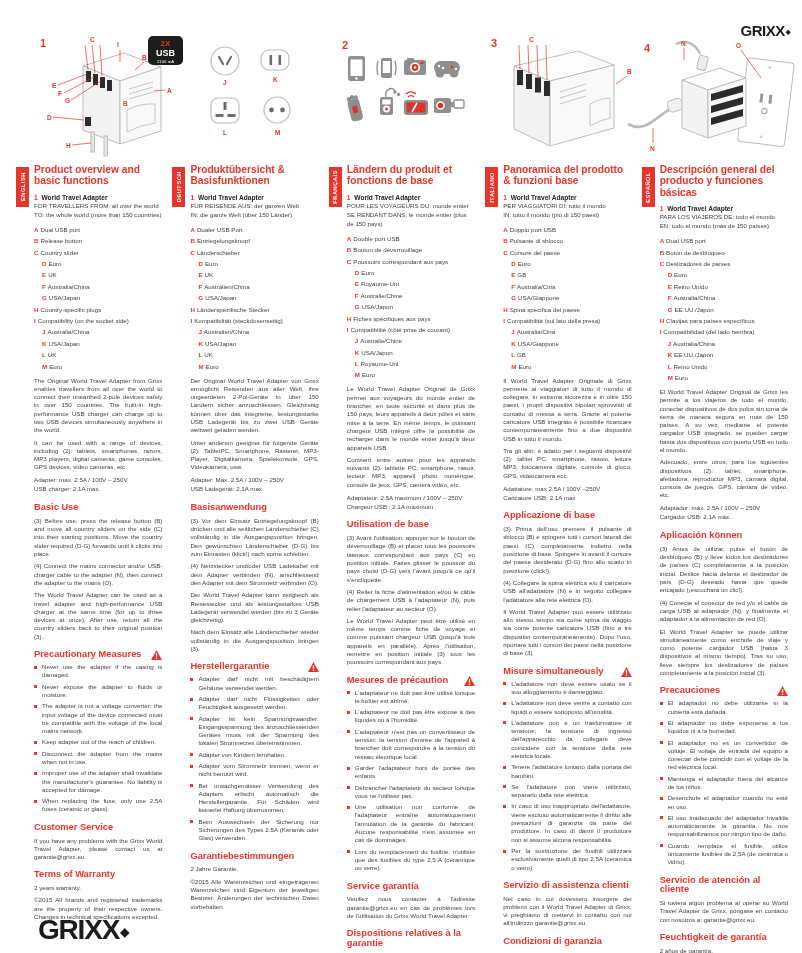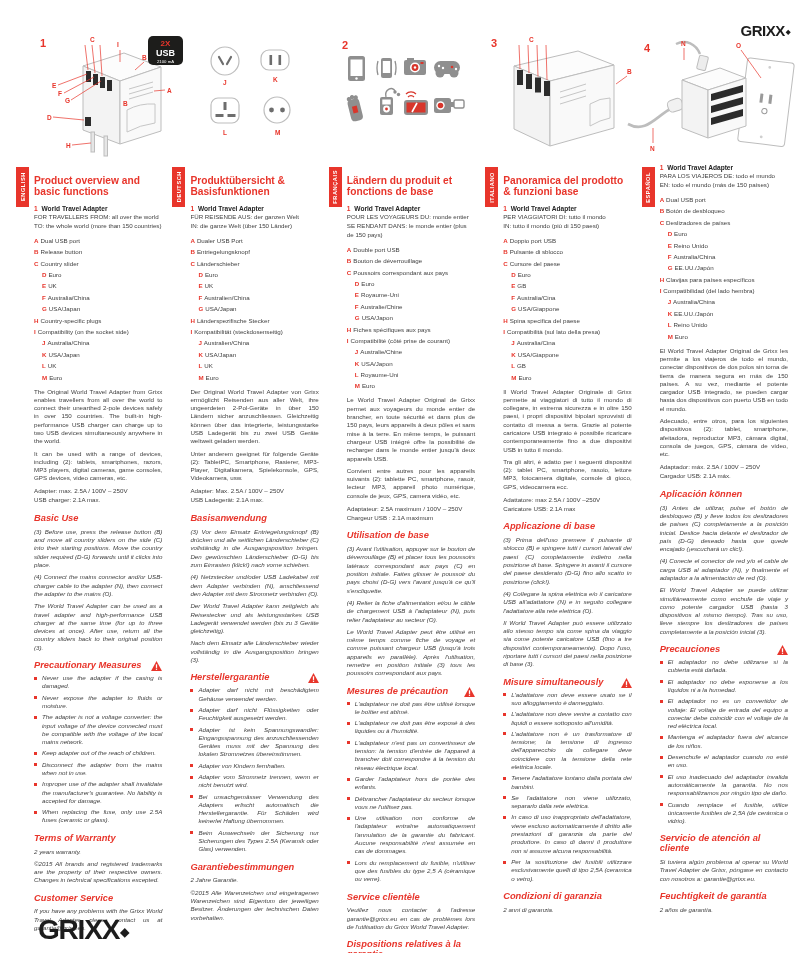--- a/index.html
+++ b/index.html
@@ -25,32 +25,32 @@
   .gx-mark { font-size:0.42em; vertical-align:0.25em; margin-left:1px; }
 
   
   .columns { position:absolute; left:16px; top:164px; width:772px; display:flex; gap:10px;
              align-items:flex-start; }
   .col { flex:1 1 0; position:relative; padding-left:18px; min-width:0; }
   .tab { position:absolute; left:0; top:3px; width:13px; height:40px; background:#e8352b;
          display:flex; align-items:center; justify-content:center; }
   .tab span { writing-mode:vertical-rl; transform:rotate(180deg); color:#fff; font-size:5.6px;
               font-weight:bold; letter-spacing:0.6px; white-space:nowrap; }
-  .col-heading { margin:11px 0 7px; color:#e8352b; font-size:10.2px; line-height:1.12; font-weight:bold; }
+  .col-heading { margin:0 0 7px; color:#e8352b; font-size:10.2px; line-height:1.12; font-weight:bold; }
   .product-line { margin:0 0 1px; font-size:6.6px; font-weight:bold; color:#232323; }
   .product-line .num { color:#e8352b; margin-right:2px; }
   .audience { margin:0; font-size:6.2px; line-height:1.45; color:#3e3e3e; }
   .parts { list-style:none; margin:6px 0 7px; padding:0; }
   .part { font-size:6.2px; margin:4.4px 0; color:#3e3e3e; }
   .part.sub { margin-left:8px; }
   .part .key { color:#e8352b; font-weight:bold; margin-right:2px; }
   .para { margin:4px 0; font-size:6.2px; line-height:1.34; text-align:justify; }
   .specs { margin:4.5px 0 0; }
   .spec { margin:0.5px 0; font-size:6.2px; line-height:1.4; }
-  .section { margin-top:2px;font-style:italic; }
+  .section { margin-top:2px; }
   .sec-title { display:flex; justify-content:space-between; align-items:center; margin:9px 0 3px;
                color:#e8352b; font-size:9.3px; font-weight:bold; line-height:1.05; }
   .warn-icon { width:11px; height:10px; flex:0 0 auto; margin-left:3px; }
   .bullets { list-style:none; margin:2px 0 0; padding:0; }
   .bullet { position:relative; padding-left:8px; margin:3px 0; font-size:6.2px; line-height:1.34;
             text-align:justify; }
   .bullet::before { content:""; position:absolute; left:0; top:2.6px; width:3px; height:3px;
                     background:#e8352b; }
 </style>
 </head>
@@ -344,35 +344,35 @@
             <li class="bullet">Never expose the adapter to fluids or moisture.</li>
             <li class="bullet">The adapter is not a voltage converter: the input voltage of the device connected must be compatible with the voltage of the local mains network.</li>
             <li class="bullet">Keep adapter out of the reach of children.</li>
             <li class="bullet">Disconnect the adapter from the mains when not in use.</li>
             <li class="bullet">Improper use of the adapter shall invalidate the manufacturer's guarantee. No liability is accepted for damage.</li>
             <li class="bullet">When replacing the fuse, only use 2.5A fuses (ceramic or glass).</li>
             </ul>
           </div>
         <div class="section">
             <h3 class="sec-title">
+              <span>Customer Service</span>
+
+            </h3>
+            <p class="para">If you have any problems with the Grixx World Travel Adapter, please contact us at garantie@grixx.eu.</p>
+            <ul class="bullets">
+              
+            </ul>
+          </div>
+        <div class="section">
+            <h3 class="sec-title">
               <span>Terms of Warranty</span>
 
             </h3>
             <p class="para">2 years warranty.</p>
           <p class="para">©2015 All brands and registered trademarks are the property of their respective owners. Changes in technical specifications excepted.</p>
-            <ul class="bullets">
-              
-            </ul>
-          </div>
-        <div class="section">
-            <h3 class="sec-title">
-              <span>Customer Service</span>
-
-            </h3>
-            <p class="para">If you have any problems with the Grixx World Travel Adapter, please contact us at garantie@grixx.eu.</p>
             <ul class="bullets">
               
             </ul>
           </div>
       </section>
       <section class="col">
         <div class="tab">
           <span>DEUTSCH</span>
         </div>
         <h2 class="col-heading">Produktübersicht &amp; Basisfunktionen</h2>
@@ -559,21 +559,21 @@
             <li class="bullet">L'adaptateur ne doit pas être exposé à des liquides ou à l'humidité.</li>
             <li class="bullet">L'adaptateur n'est pas un convertisseur de tension: la tension d'entrée de l'appareil à brancher doit correspondre à la tension du réseau électrique local.</li>
             <li class="bullet">Garder l'adaptateur hors de portée des enfants.</li>
             <li class="bullet">Débrancher l'adaptateur du secteur lorsque vous ne l'utilisez pas.</li>
             <li class="bullet">Une utilisation non conforme de l'adaptateur entraîne automatiquement l'annulation de la garantie du fabricant. Aucune responsabilité n'est assumée en cas de dommages.</li>
             <li class="bullet">Lors du remplacement du fusible, n'utiliser que des fusibles du type 2,5 A (céramique ou verre).</li>
             </ul>
           </div>
         <div class="section">
             <h3 class="sec-title">
-              <span>Service clientèle</span>
+              <span>Service garantía</span>
 
             </h3>
             <p class="para">Veuillez nous contacter à l'adresse garantie@grixx.eu en cas de problèmes lors de l'utilisation du Grixx World Travel Adapter.</p>
             <ul class="bullets">
               
             </ul>
           </div>
         <div class="section">
             <h3 class="sec-title">
               <span>Dispositions relatives à la garantie</span>
@@ -670,33 +670,44 @@
             <li class="bullet">L'adattatore non deve venire a contatto con liquidi o essere sottoposto all'umidità.</li>
             <li class="bullet">L'adattatore non è un trasformatore di tensione; la tensione di ingresso dell'apparecchio da collegare deve coincidere con la tensione della rete elettrica locale.</li>
             <li class="bullet">Tenere l'adattatore lontano dalla portata dei bambini.</li>
             <li class="bullet">Se l'adattatore non viene utilizzato, separarlo dalla rete elettrica.</li>
             <li class="bullet">In caso di uso inappropriato dell'adattatore, viene escluso automaticamente il diritto alle prestazioni di garanzia da parte del produttore. In caso di danni il produttore non si assume alcuna responsabilità.</li>
             <li class="bullet">Per la sostituzione dei fusibili utilizzare esclusivamente quelli di tipo 2,5A (ceramica o vetro).</li>
             </ul>
           </div>
         <div class="section">
             <h3 class="sec-title">
+              <span>Servizio di assistenza clienti</span>
+
+            </h3>
+            <p class="para">Nel caso in cui dovessero insorgere dei problemi con il World Travel Adapter di Grixx, vi preghiamo di mettervi in contatto con noi all'indirizzo garantie@grixx.eu.</p>
+            <ul class="bullets">
+              
+            </ul>
+          </div>
+        <div class="section">
+            <h3 class="sec-title">
               <span>Condizioni di garanzia</span>
 
             </h3>
             <p class="para">2 anni di garanzia.</p>
             <ul class="bullets">
               
             </ul>
           </div>
       </section>
       <section class="col">
         <div class="tab">
           <span>ESPAÑOL</span>
         </div>
+        <h2 class="col-heading">Descripción general del producto y funciones básicas</h2>
         <p class="product-line">
           <span class="num">1</span>
           <span>World Travel Adapter</span>
         </p>
         <p class="audience">PARA LOS VIAJEROS DE: todo el mundo</p>
         <p class="audience">EN: todo el mundo (más de 150 países)</p>
         <ul class="parts">
           <li class="part">
               <span class="key">A</span><span>Dual USB port</span>
             </li>

